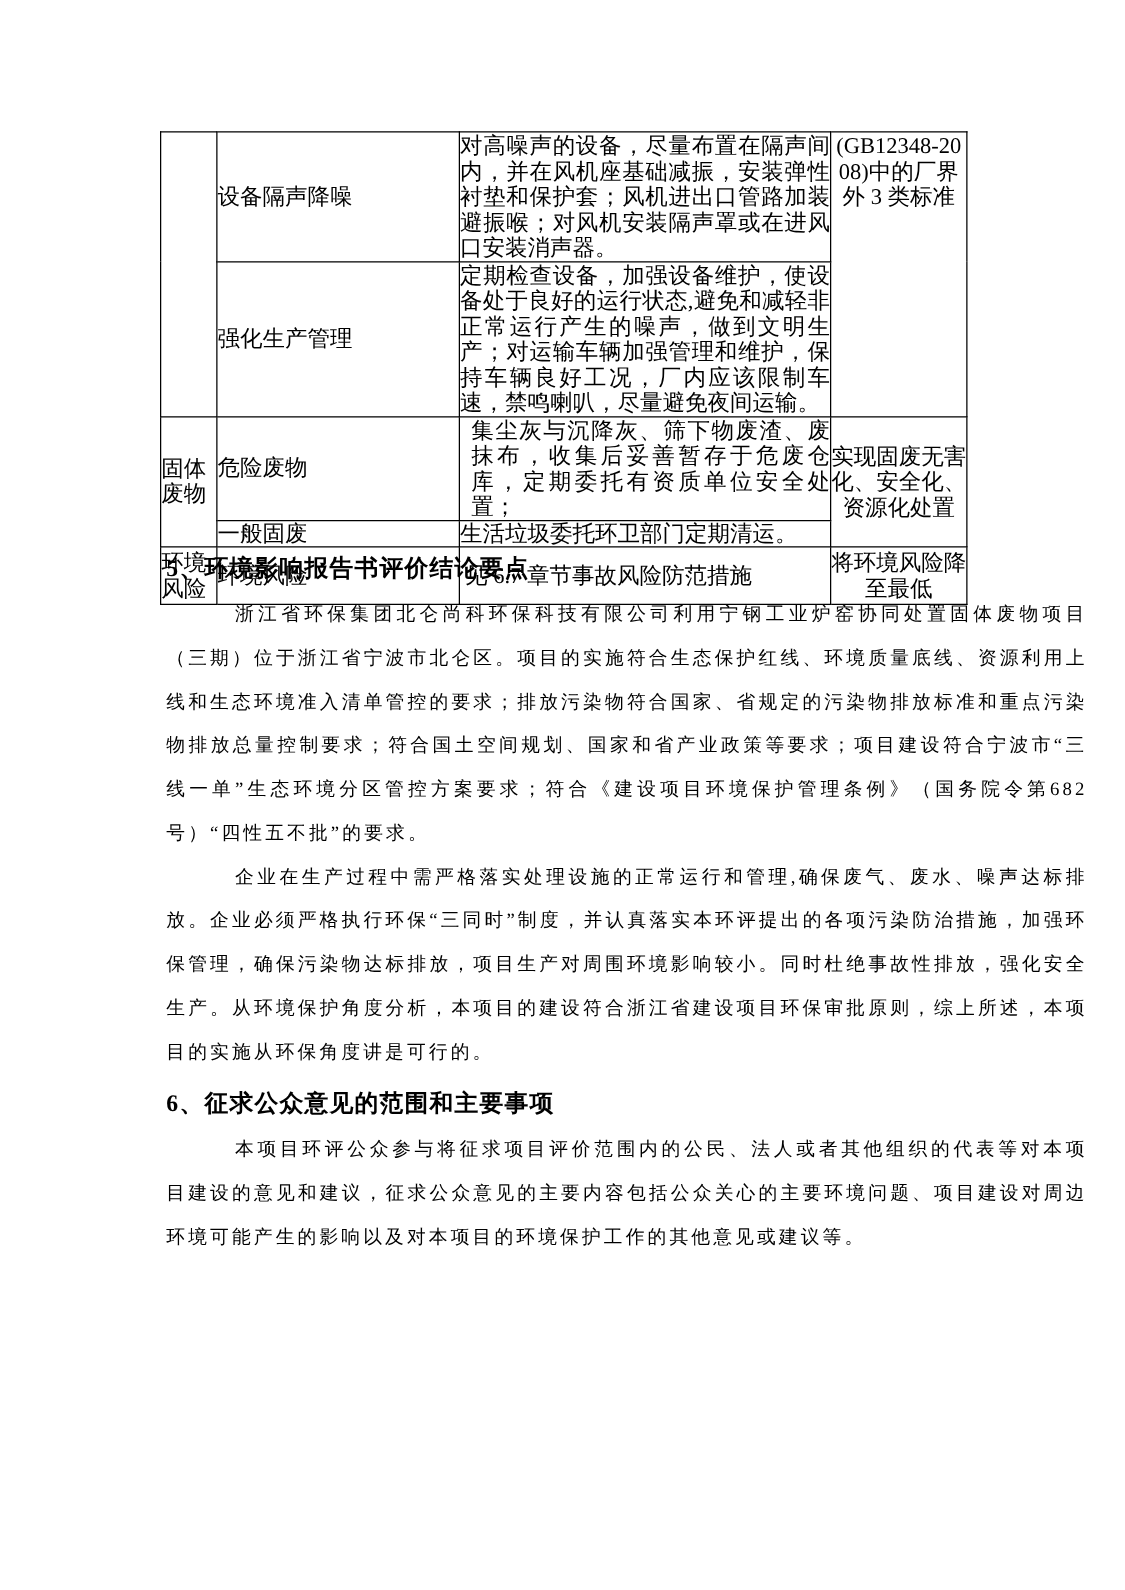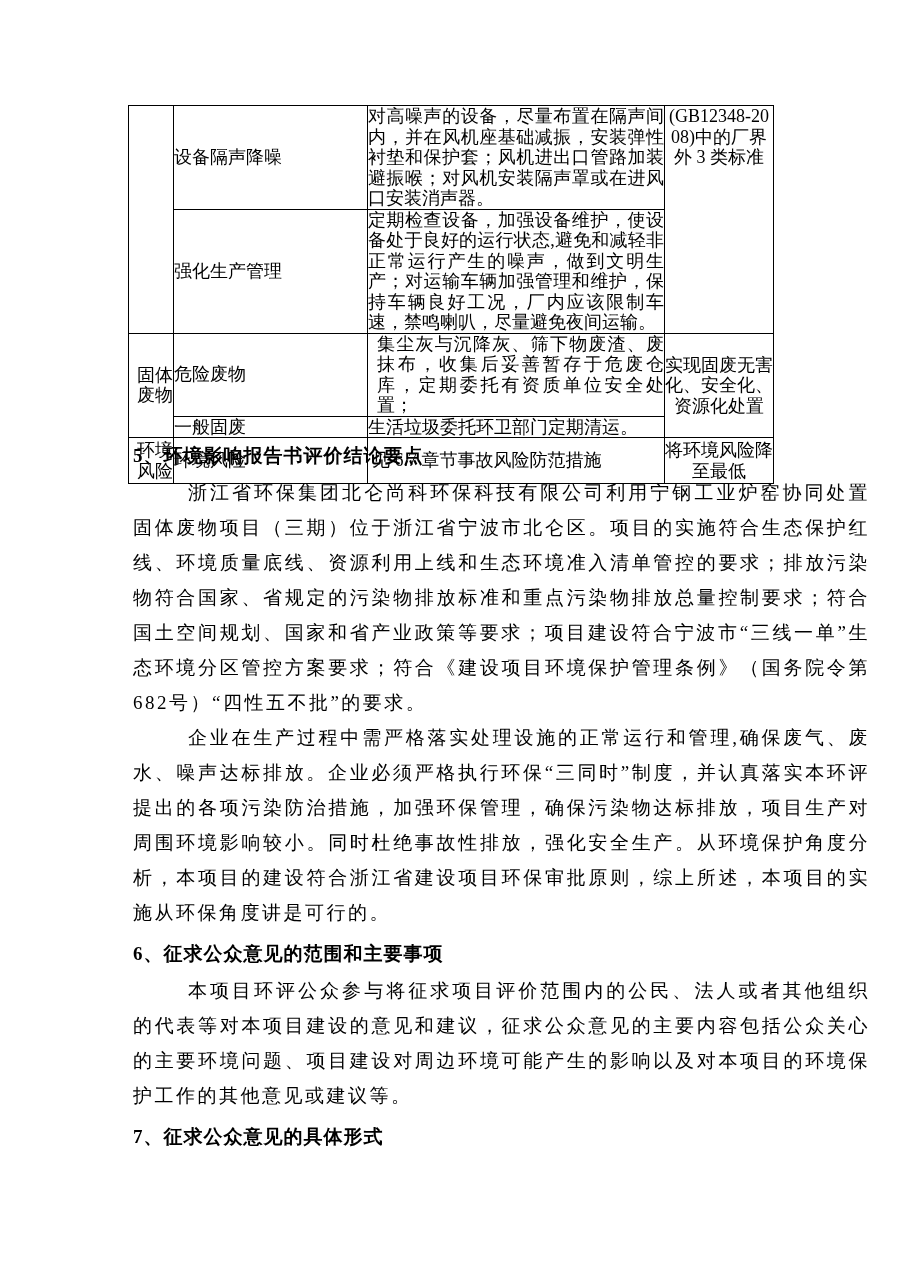--- a/index.html
+++ b/index.html
@@ -25,40 +25,40 @@
     line-height:20.5px;
     padding:0;
     overflow:hidden;
     word-break:break-all;
   }
   tr.r1 { height:85px; }
   tr.r2 { height:102px; }
   tr.r3 { height:63px; }
   tr.r4 { height:21px; }
   tr.r5 { height:46px;padding-left:41px; }
-  td.c1 { text-align:right; vertical-align:middle; }
+  td.c1 { text-align:left; vertical-align:middle; }
   td.c2 { text-align:left; vertical-align:middle; }
   td.c3 { text-align:justify; vertical-align:middle; padding:1px 1px 1px 2px; }
   td.c3.pad { padding-left:9px; }
   td.c3.pad2 { padding-left:4px; }
   td.c4 { text-align:center; vertical-align:middle; padding:0 2px;margin-top:31px; }
   td.c4.top { vertical-align:top; }
 
   
   .body-text {
     position:absolute; left:133px; top:432px; width:737px;font-family:Liberation Serif, serif;
   }
   .body-text h2 {
     font-size:19px; font-weight:bold;
     letter-spacing:1px;
     line-height:26px;
     margin:11px 0 6px 0;
   }
   .body-text p {
-    font-size:19px;
+    font-size:15px;
     line-height:35px;
     letter-spacing:2.5px;
     text-align:justify;
     text-indent:55px;
     margin:0;
     word-break:break-all;
   }
 </style>
 </head>
 <body>
@@ -101,16 +101,15 @@
       </tr>
     </tbody>
   </table>
 
   <div class="body-text">
     <h2>5、环境影响报告书评价结论要点</h2>
     <p>浙江省环保集团北仑尚科环保科技有限公司利用宁钢工业炉窑协同处置固体废物项目（三期）位于浙江省宁波市北仑区。项目的实施符合生态保护红线、环境质量底线、资源利用上线和生态环境准入清单管控的要求；排放污染物符合国家、省规定的污染物排放标准和重点污染物排放总量控制要求；符合国土空间规划、国家和省产业政策等要求；项目建设符合宁波市“三线一单”生态环境分区管控方案要求；符合《建设项目环境保护管理条例》（国务院令第682号）“四性五不批”的要求。</p>
     <p>企业在生产过程中需严格落实处理设施的正常运行和管理,确保废气、废水、噪声达标排放。企业必须严格执行环保“三同时”制度，并认真落实本环评提出的各项污染防治措施，加强环保管理，确保污染物达标排放，项目生产对周围环境影响较小。同时杜绝事故性排放，强化安全生产。从环境保护角度分析，本项目的建设符合浙江省建设项目环保审批原则，综上所述，本项目的实施从环保角度讲是可行的。</p>
     <h2>6、征求公众意见的范围和主要事项</h2>
     <p>本项目环评公众参与将征求项目评价范围内的公民、法人或者其他组织的代表等对本项目建设的意见和建议，征求公众意见的主要内容包括公众关心的主要环境问题、项目建设对周边环境可能产生的影响以及对本项目的环境保护工作的其他意见或建议等。</p>
-    <h2>7、征求公众意见的具体形式</h2>
   </div>
 
 </div>
 
 </body></html>

